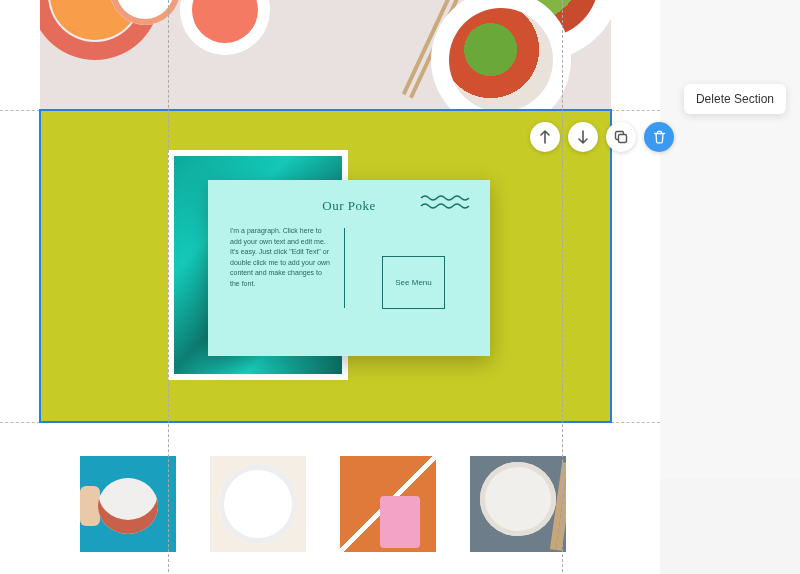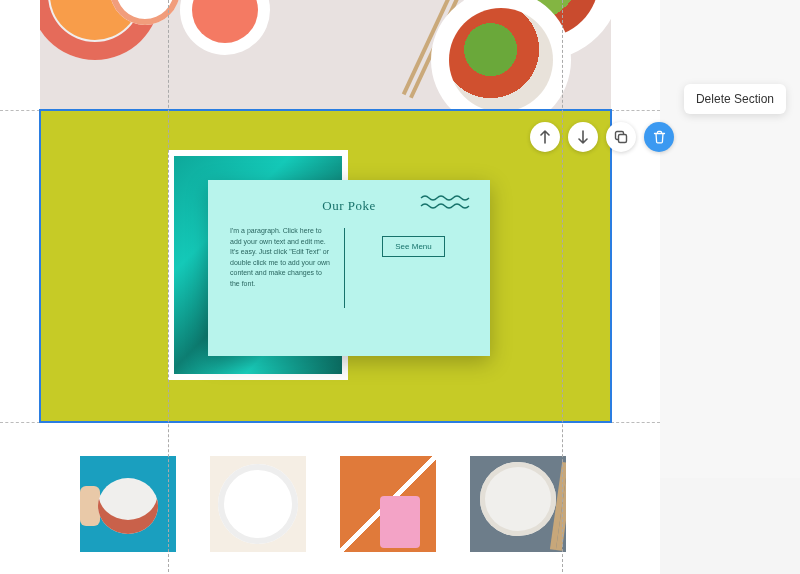--- a/index.html
+++ b/index.html
@@ -86,23 +86,23 @@
     width:100px;
   }
   .card-divider {
     width:1px; height:80px; background:#17726b; margin-top:2px;
   }
   .card-right { flex:1; display:flex; justify-content:center; }
   .see-menu {
     border:1px solid #17726b;
     color:#17726b;
     font-size:8px;
-    padding:5px 12px;
+    padding:21px 12px;
     background:transparent;
-    margin-top:10px;
+    margin-top:30px;
     cursor:pointer;
   }
   .stamp {
     position:absolute; right:20px; top:14px;
   }
   .stamp svg { display:block; }
 
   
   .gallery {
     width:571px;

